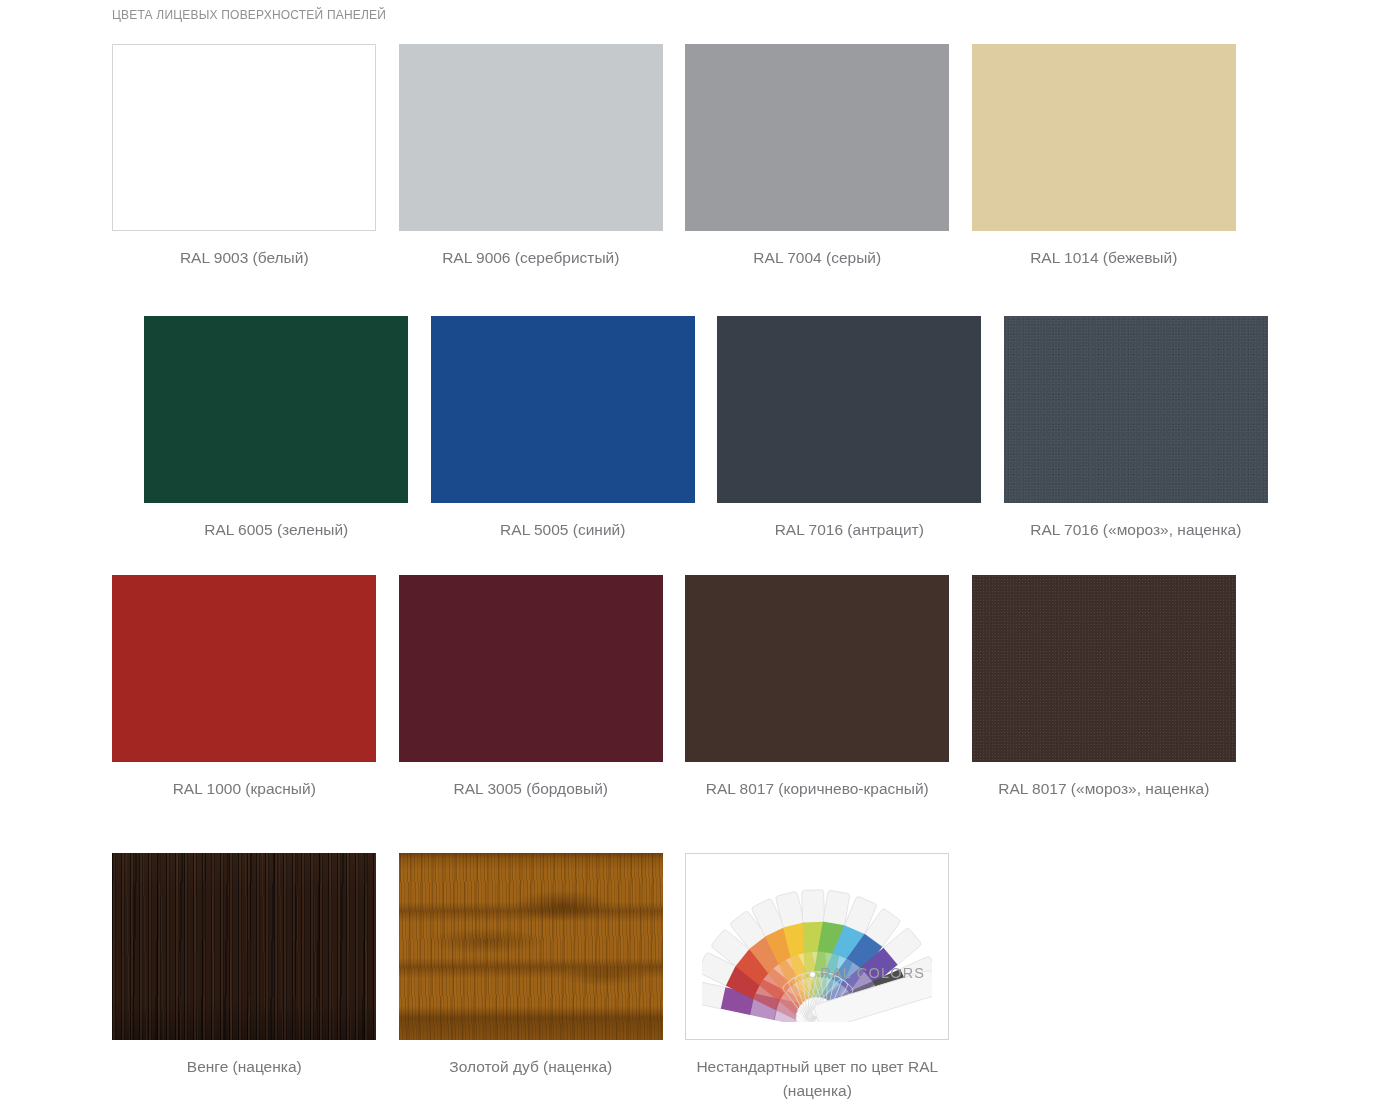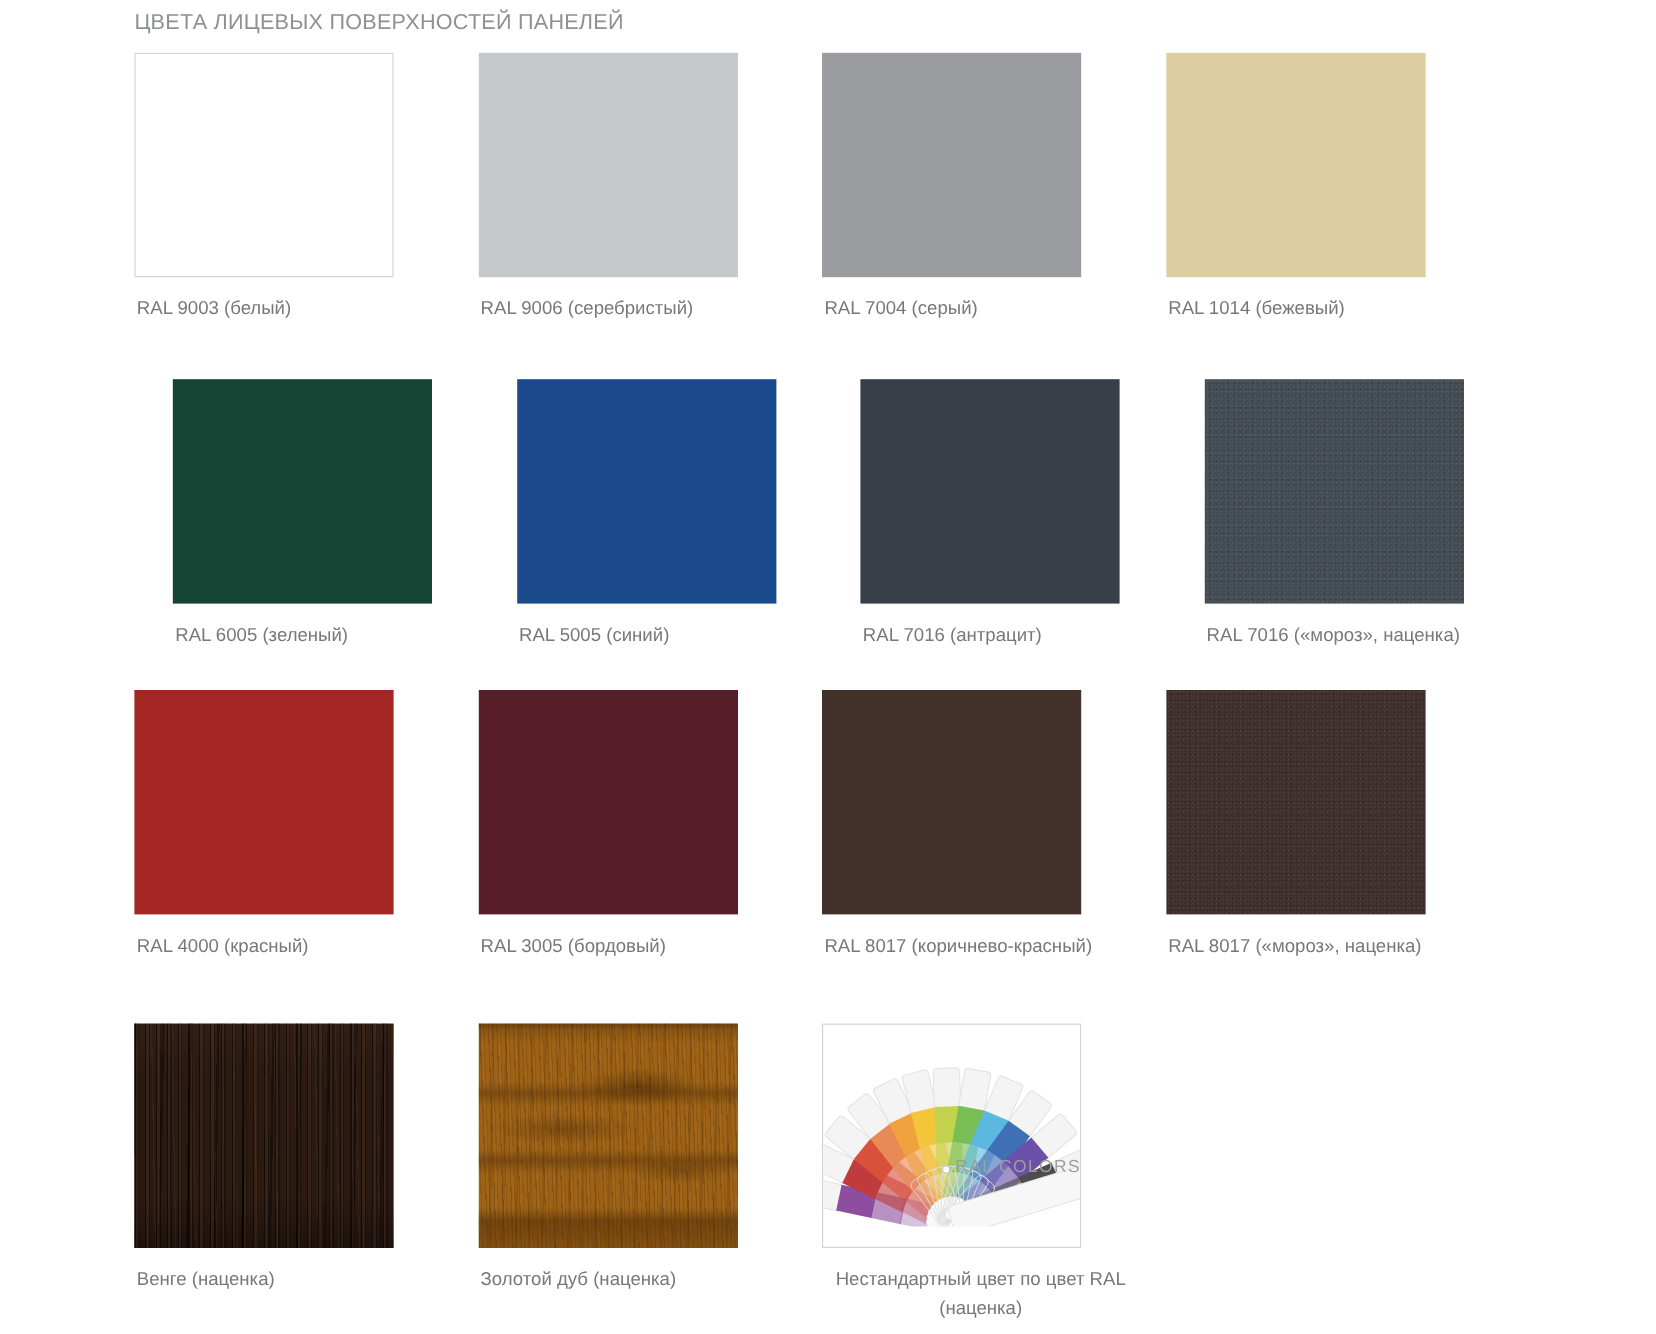--- a/index.html
+++ b/index.html
@@ -19,21 +19,21 @@
     position: relative;
     width: 1380px;
     height: 1112px;
     box-sizing: border-box;
   }
 
   .page-title {
     position: absolute;
     left: 112px;
     top: 8px;
-    font-size: 18px;
+    font-size: 12px;
     letter-spacing: 0.2px;
     color: #8e9093;
     font-weight: 400;
     white-space: nowrap;
   }
 
   .grid {
     position: absolute;
     left: 112px;
     top: 44px;
@@ -47,28 +47,28 @@
   .row.r1 { height: 272px; }
   .row.r2 { height: 259px; padding-left: 32px; }
   .row.r3 { height: 278px; }
   .row.r4 { height: 259px; }
 
   .cell {
     width: 268px;
     margin-right: 22px;
     display: flex;
     flex-direction: column;
-    align-items: flex-start;
+    align-items: center;
     border-radius: 32px;
   }
   .cell:last-child { margin-right: 12px; }
   .cell.empty { visibility: hidden; }
 
   .swatch {
-    width: 216px;
+    width: 264px;
     height: 187px;
     box-sizing: border-box;
     position: relative;
     overflow: hidden;
   }
   .swatch.bordered {
     border: 1px solid #d4d4d4;
   }
 
   .caption {
@@ -232,21 +232,21 @@
       </div>
       <div class="cell">
         <div class="swatch frost" style="background:#434C54;"></div>
         <div class="caption">RAL 7016 («мороз», наценка)</div>
       </div>
     </div>
 
     <div class="row r3">
       <div class="cell">
         <div class="swatch" style="background:#A32623;"></div>
-        <div class="caption">RAL 4000 (красный)</div>
+        <div class="caption">RAL 1000 (красный)</div>
       </div>
       <div class="cell">
         <div class="swatch" style="background:#571D29;"></div>
         <div class="caption">RAL 3005 (бордовый)</div>
       </div>
       <div class="cell">
         <div class="swatch" style="background:#42302A;"></div>
         <div class="caption">RAL 8017 (коричнево-красный)</div>
       </div>
       <div class="cell">

